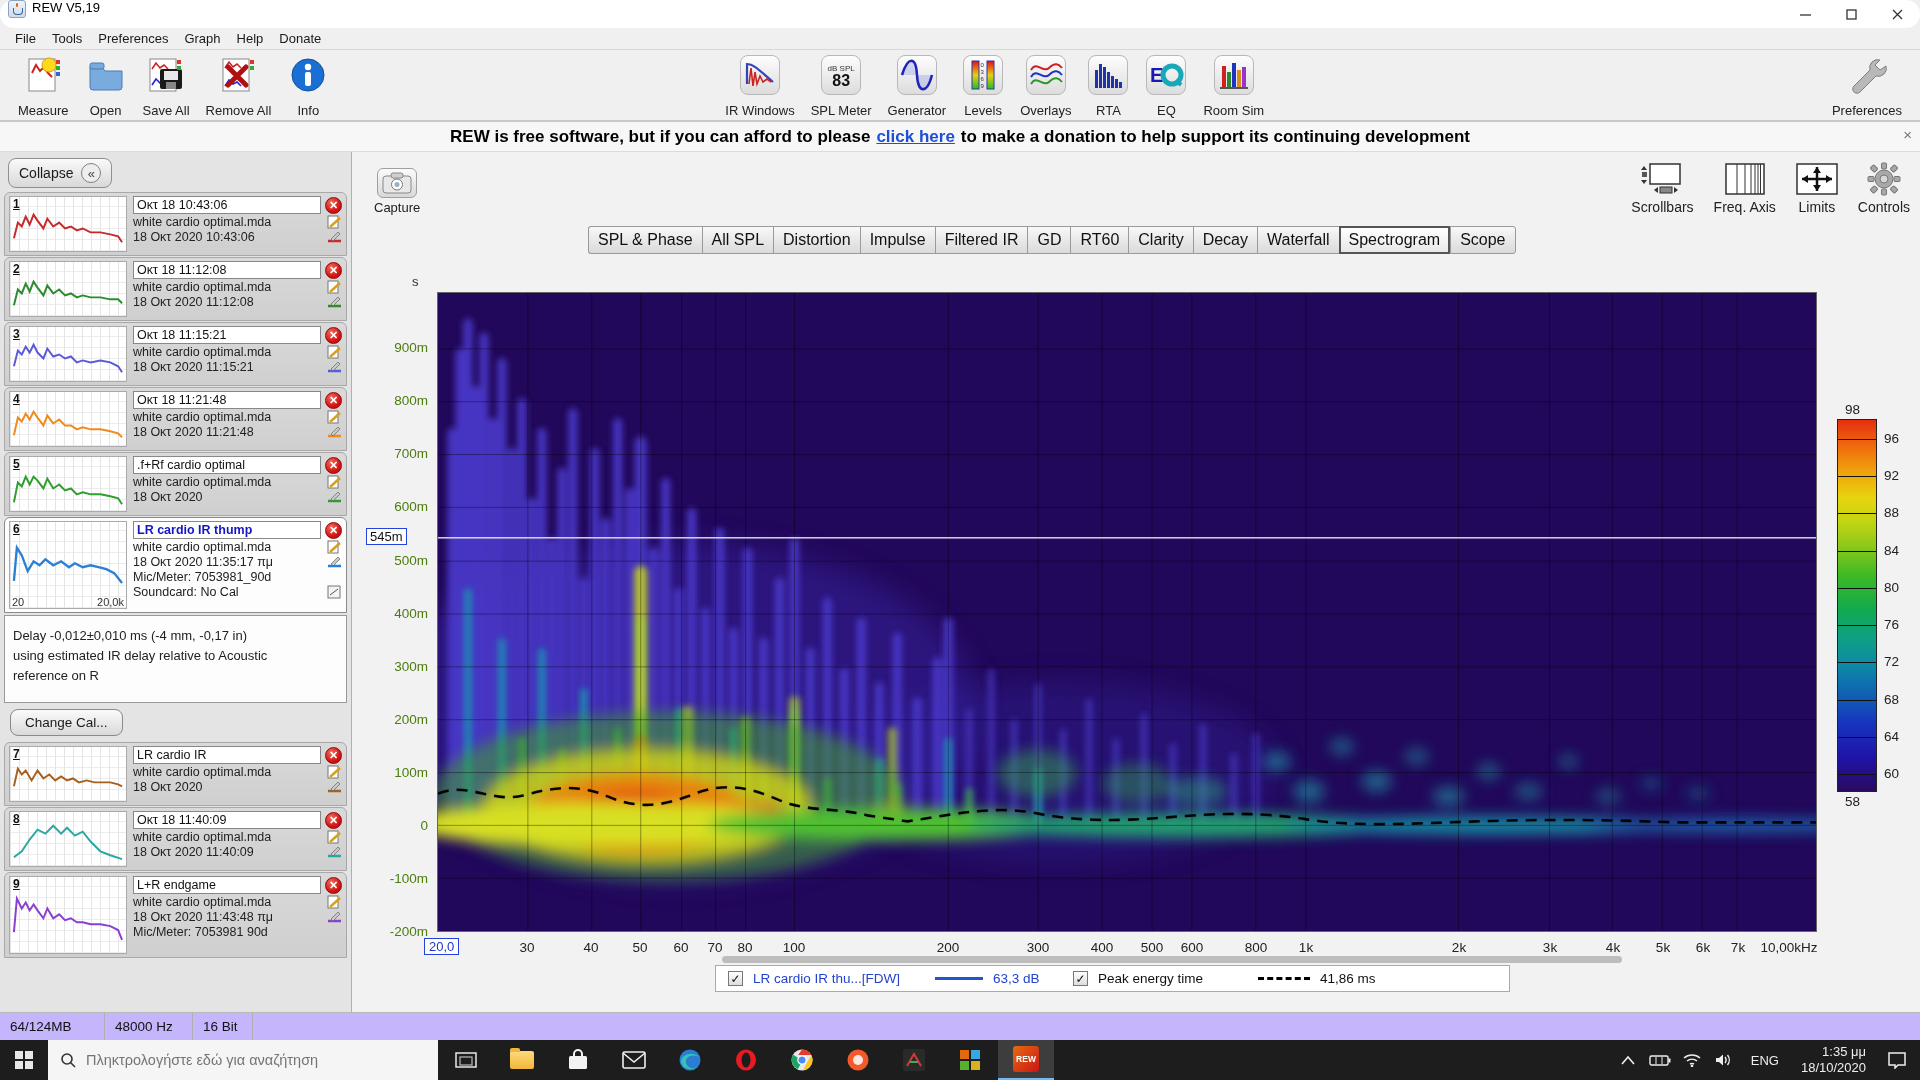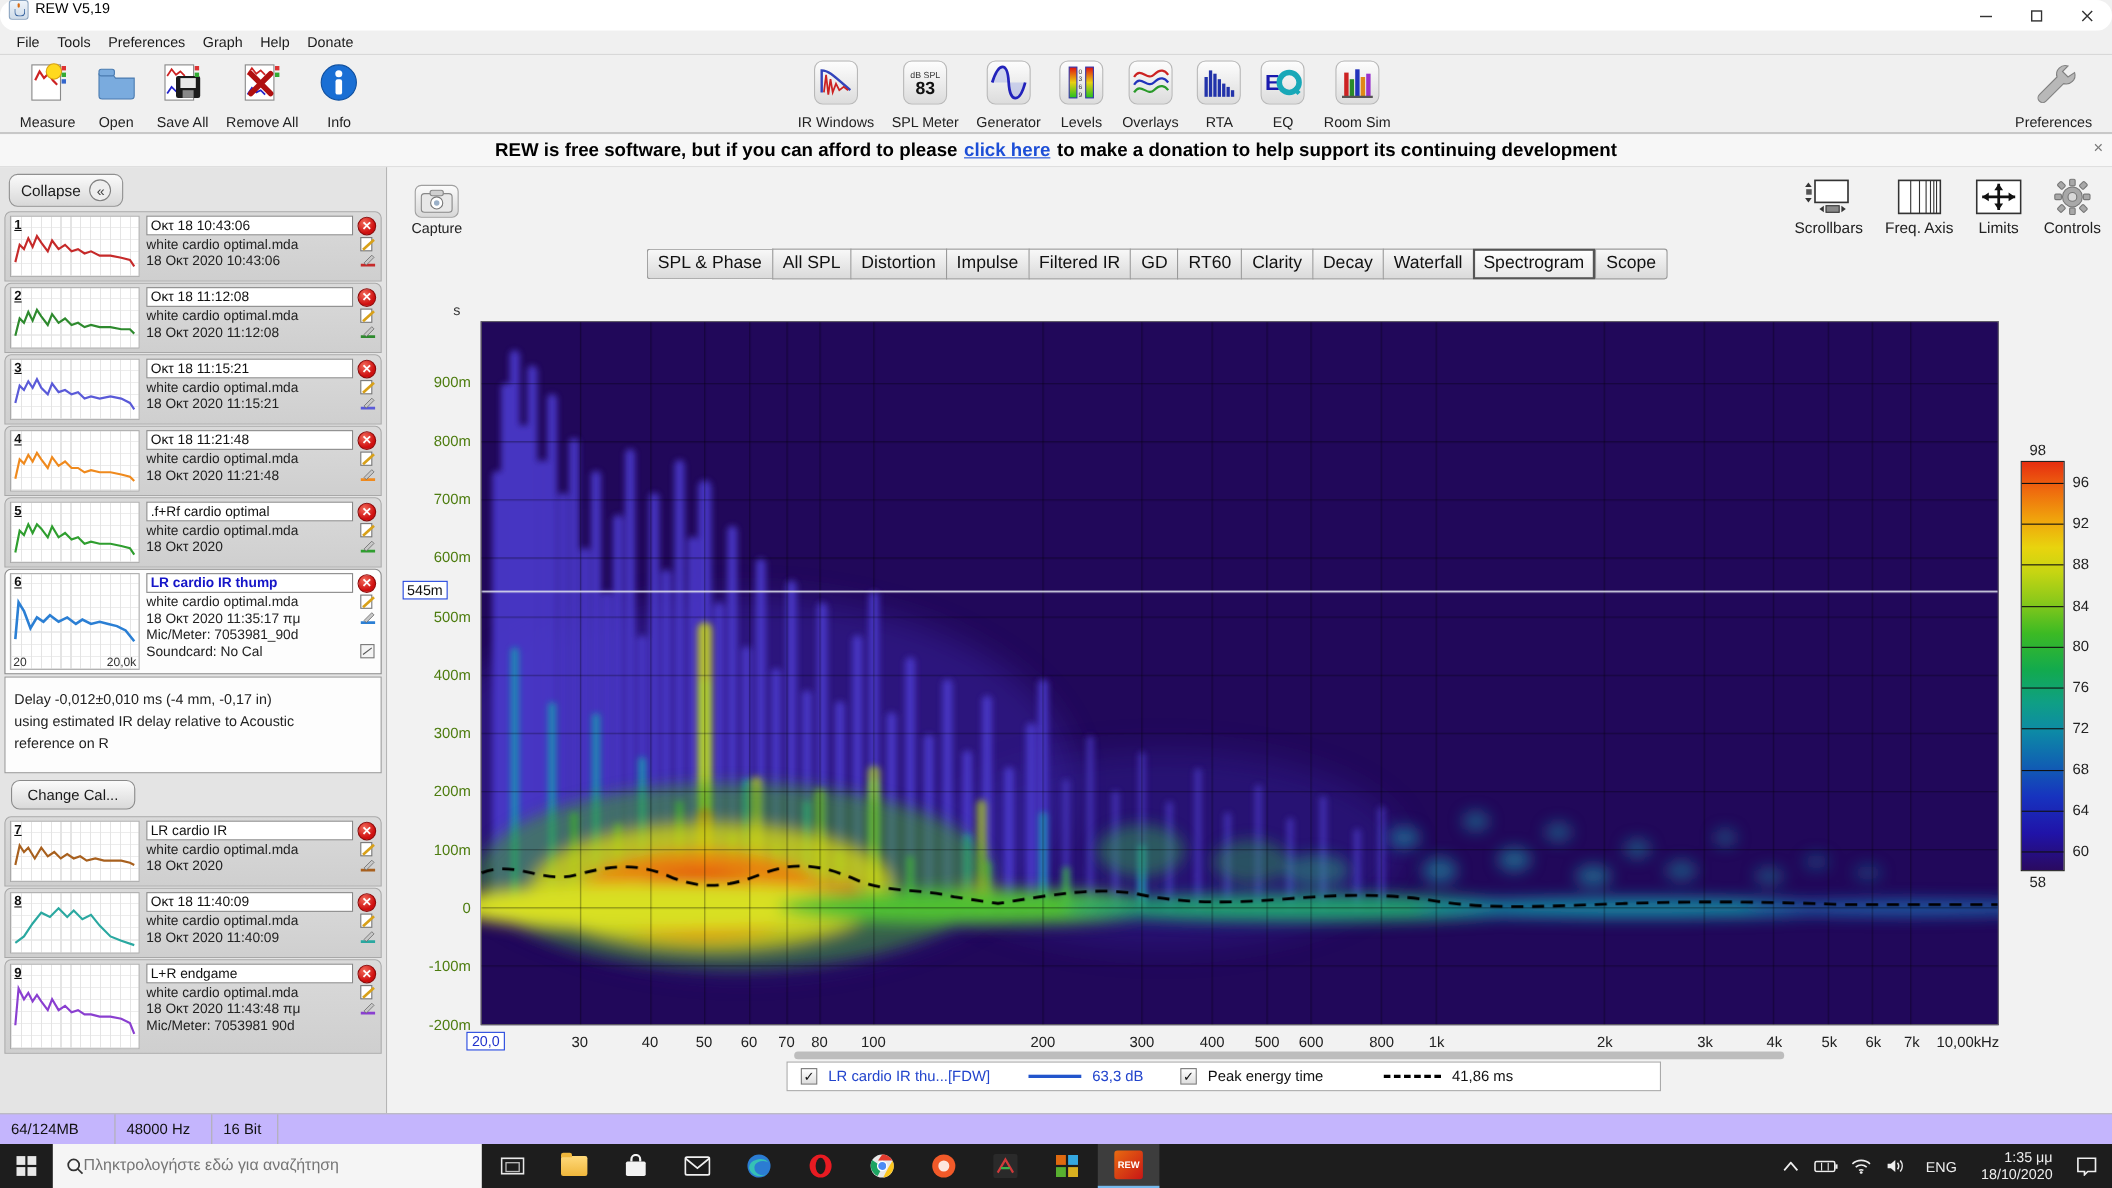--- a/index.html
+++ b/index.html
@@ -99,21 +99,21 @@
   
   .statusbar { position:absolute; left:0; top:1012px; width:1920px; height:28px; background:#c4b5fd; border-top:1px solid #b8b8b8; display:flex; font-size:13.5px; color:#111; }
   .st-cell { padding:4px 10px; border-right:1px solid #b0b0b0; display:flex; align-items:center; }
   .st-cell:nth-child(1){ width:105px; } .st-cell:nth-child(2){ width:88px; } .st-cell:nth-child(3){ width:60px; }
 
   
   .taskbar { position:absolute; left:0; top:1040px; width:1920px; height:40px; background:#1d1d1d; display:flex; align-items:center; color:#eee; }
   .tk-btn { width:48px; height:40px; display:flex; align-items:center; justify-content:center; flex:none; }
   .win-logo { display:grid; grid-template-columns:8px 8px; grid-template-rows:8px 8px; gap:1.5px; }
   .win-logo span { background:#e8e8e8; }
-  .tk-search { width:390px; height:40px; background:#f5f5f5; color:#333; display:flex; align-items:center; padding:0 12px; flex:none; }
+  .tk-search { width:390px; height:40px; background:#f5f5f5; color:#333; display:flex; align-items:center; gap:10px; padding:0 12px; flex:none; }
   .tk-search input { border:none; background:transparent; font-size:14.5px; color:#333; width:330px; font-family:"Liberation Sans",sans-serif; }
   .tk-app { width:56px; height:40px; display:flex; align-items:center; justify-content:center; flex:none; }
   .tk-app.active { background:#3d3d3d; border-bottom:2px solid #76b9ed; }
   .rew-tile { width:26px; height:26px; background:linear-gradient(135deg,#e86a10,#c81616); border-radius:3px; color:#fff; font-size:8.5px; font-weight:bold; display:flex; align-items:center; justify-content:center; }
   .tray { margin-left:auto; display:flex; align-items:center; gap:6px; padding-right:6px; }
   .tray-ic { width:26px; height:40px; display:flex; align-items:center; justify-content:center; }
   .tk-lang { font-size:13px; padding:0 8px; }
   .tk-clock { text-align:right; font-size:13px; line-height:1.25; padding:0 8px; }
   .folder-ic { width:24px; height:18px; background:linear-gradient(#ffd97a,#f0b73c); border-radius:2px; position:relative; }
   .folder-ic:before { content:""; position:absolute; left:0; top:-3px; width:10px; height:4px; background:#f0b73c; border-radius:2px 2px 0 0; }

